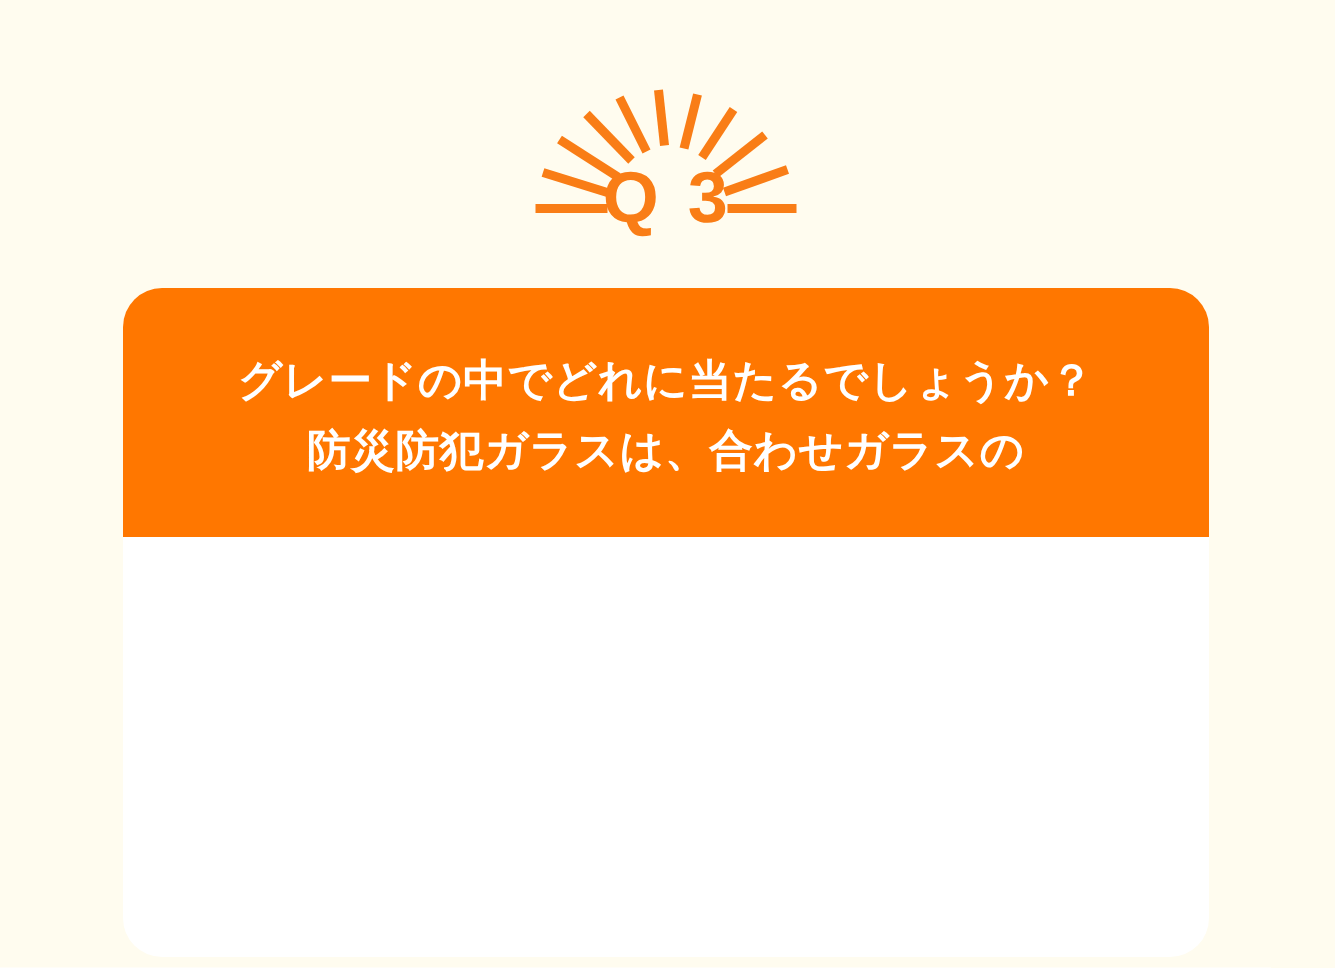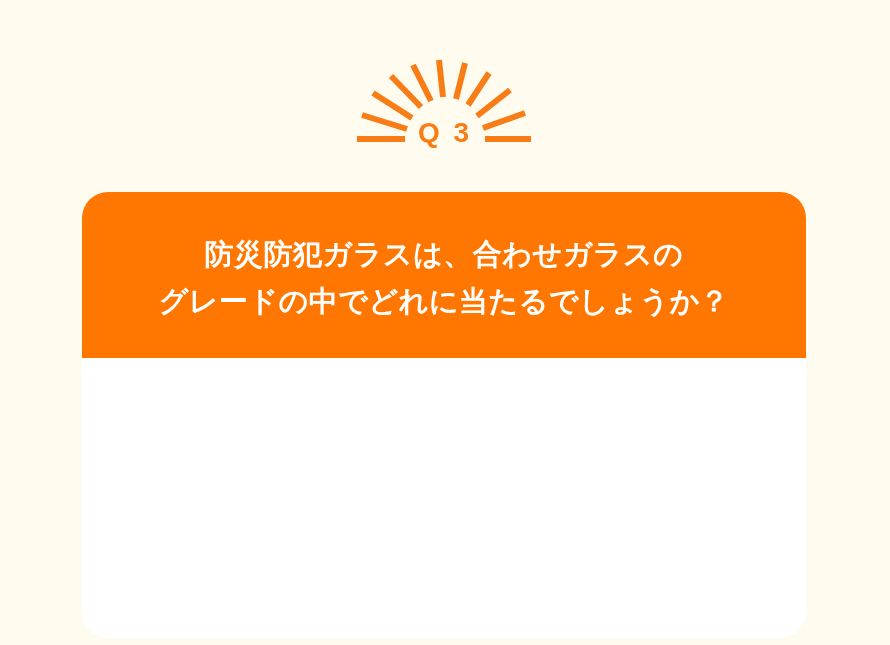--- a/index.html
+++ b/index.html
@@ -36,21 +36,21 @@
     width: 220px;
     height: 110px;
     display: block;
   }
   .q-label {
     position: absolute;
     left: 0;
     top: 55px;
     width: 890px;
     text-align: center;
-    font-size: 28px;
+    font-size: 48px;
     font-weight: bold;
     letter-spacing: 3px;
     color: #f97d16;
     line-height: 46px;
   }
 
   
   .quiz-card {
     position: absolute;
     left: 82px;
@@ -131,20 +131,20 @@
         <line x1="190" y1="58" x2="148" y2="73"></line>
         <line x1="196" y1="84" x2="150" y2="84"></line>
       </g>
     </svg>
     <div class="q-label">Q 3</div>
   </div>
 
   <div class="quiz-card">
 
     <div class="card-header">
+      <div class="q-line">グレードの中でどれに当たるでしょうか？</div>
       <div class="q-line">防災防犯ガラスは、合わせガラスの</div>
-      <div class="q-line">グレードの中でどれに当たるでしょうか？</div>
     </div>
 
 
   </div>
 
 </div>
 
 </body></html>

